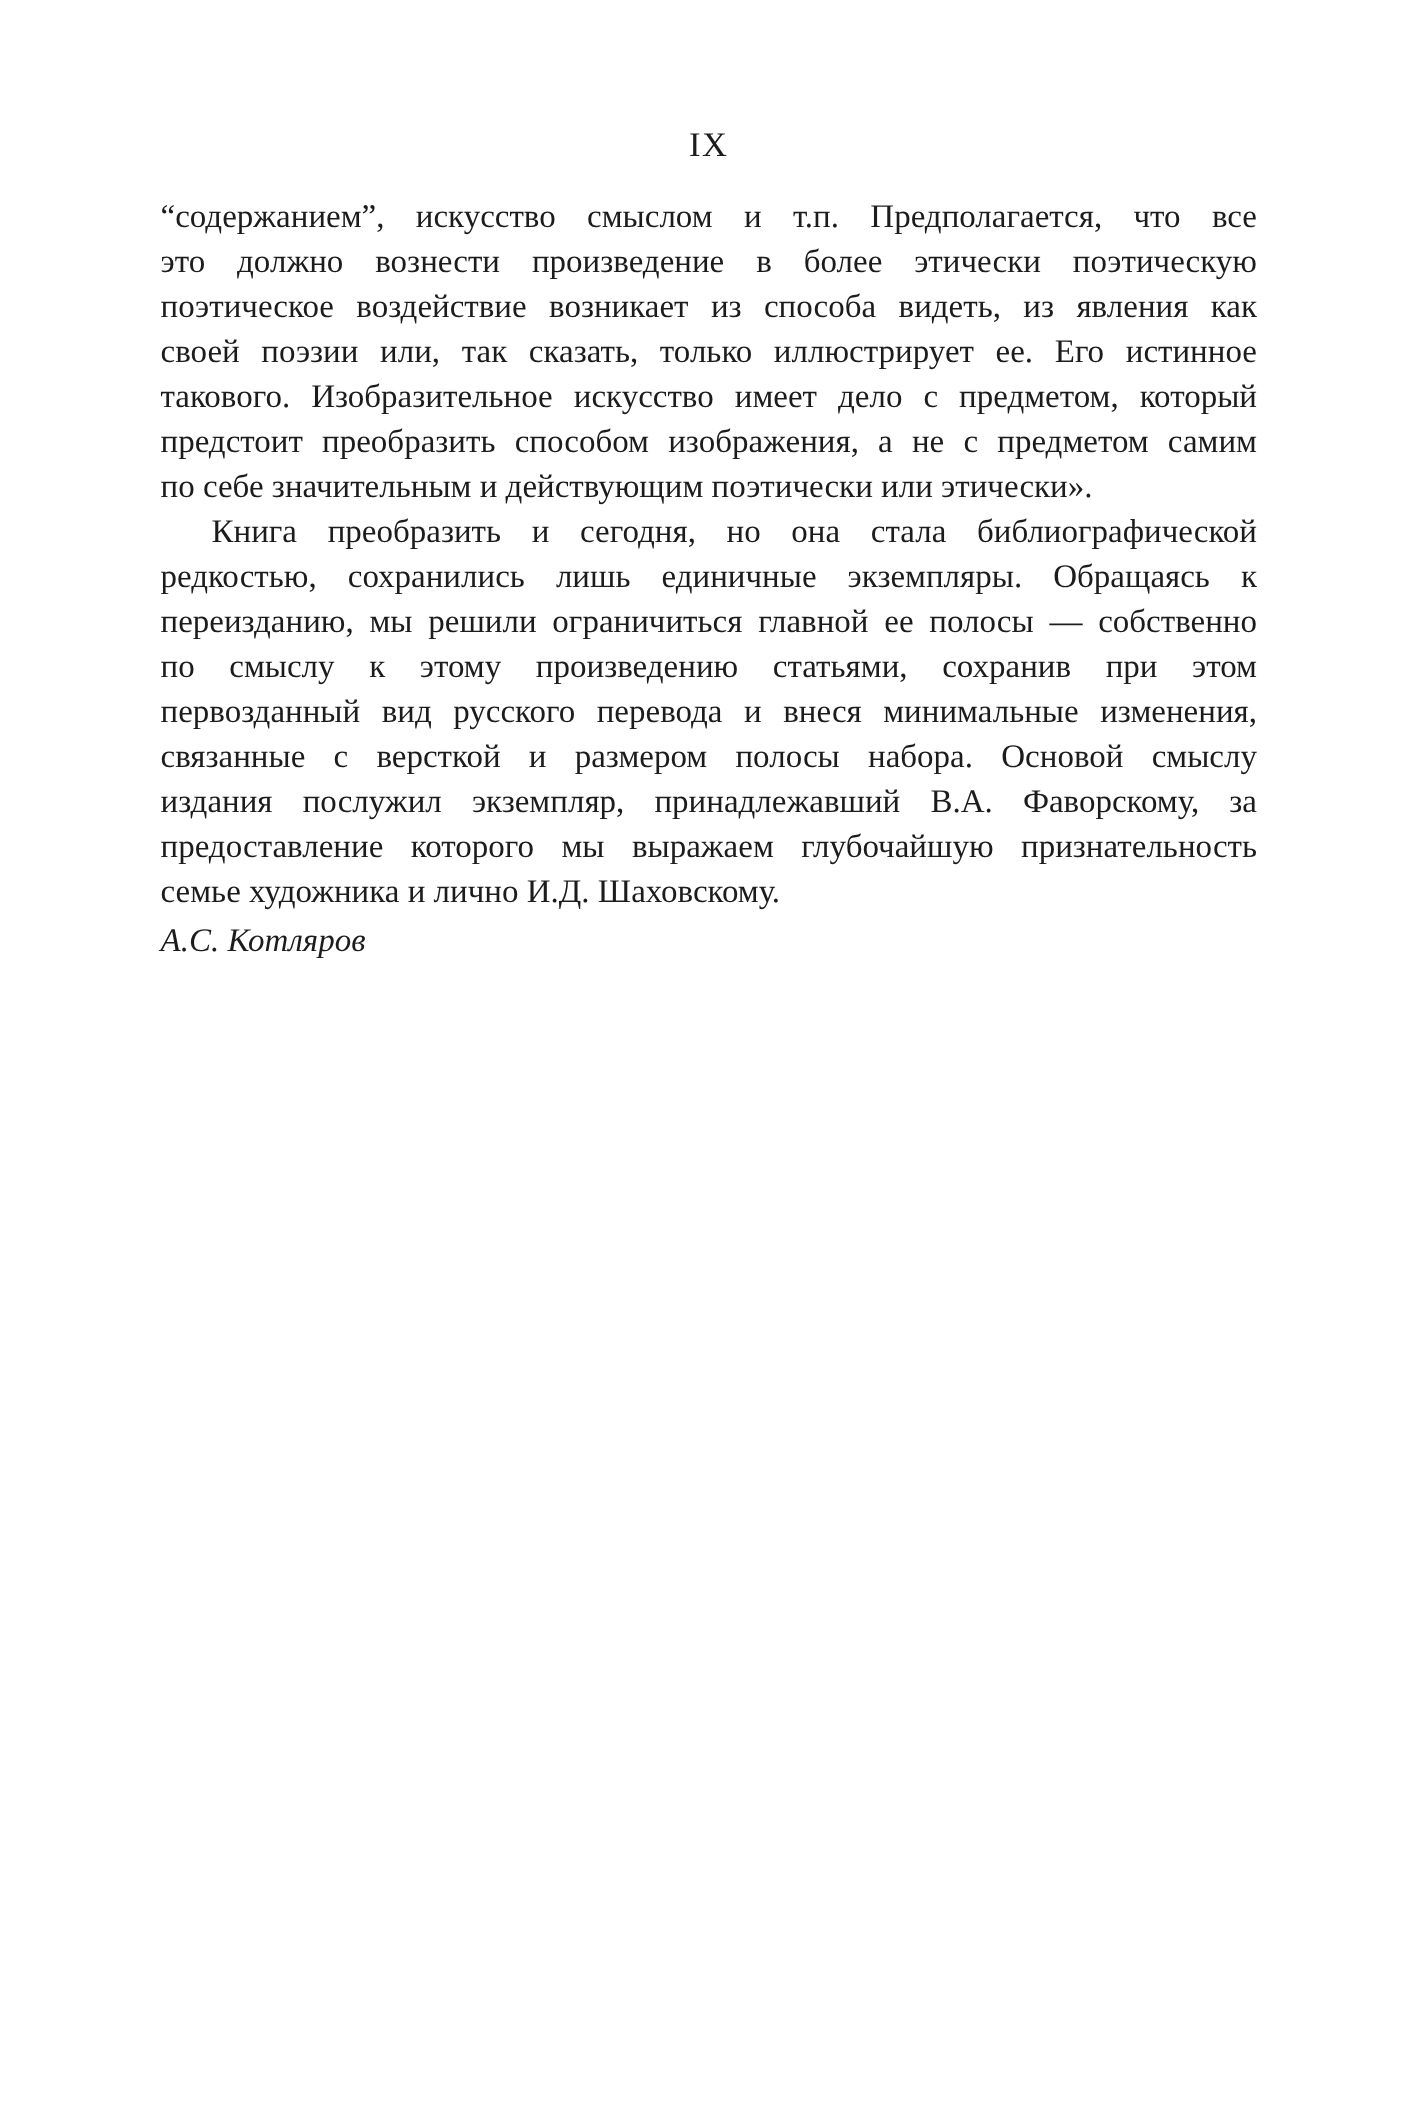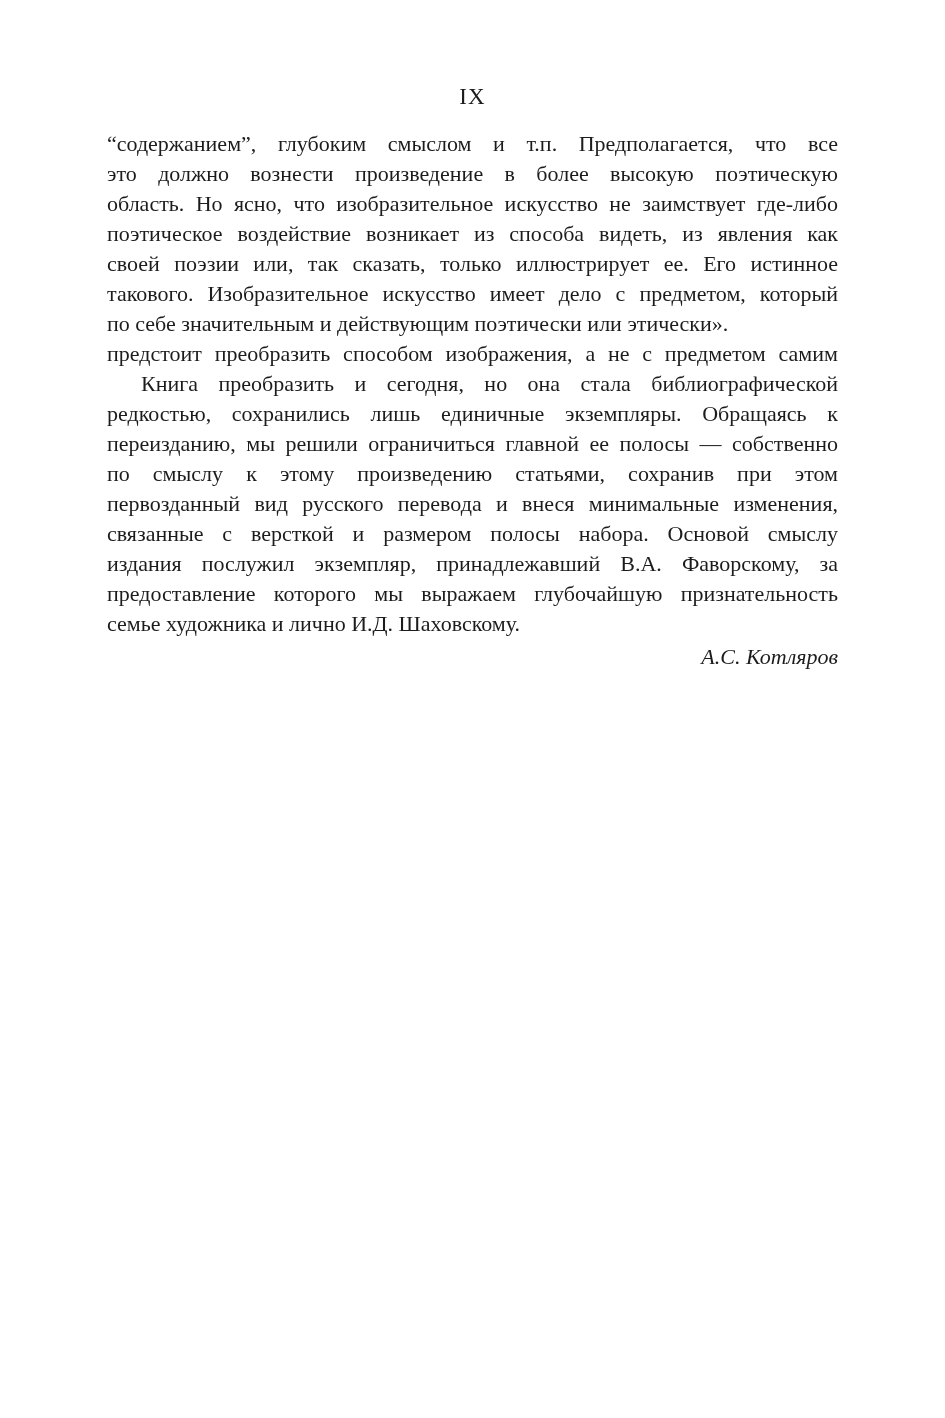--- a/index.html
+++ b/index.html
@@ -40,43 +40,41 @@
     overflow: visible;
   }
   .line.last {
     text-align-last: left;
   }
   .line.indent {
     text-indent: 34px;
   }
   .signature {
     margin-top: 3px;
-    text-align: right;
     font-style: italic;
     font-size: 22px;
     line-height: 30px;
   }
 </style>
 </head>
 <body>
 
 <div class="page" style="background: rgb(255, 255, 255); color: rgb(28, 28, 28); border-radius: 28px;">
   <div class="page-number">IX</div>
 
   <div class="content">
 
   <div class="paragraph">
-        <div class="line">“содержанием”, глубоким смыслом и т.п. Предполагается, что все</div>
-        <div class="line">это должно вознести произведение в более высокую поэтическую</div>
-        <div class="line">область. Но ясно, что изобразительное искусство не заимствует где-либо</div>
+        <div class="line">“содержанием”, искусство смыслом и т.п. Предполагается, что все</div>
+        <div class="line">это должно вознести произведение в более этически поэтическую</div>
         <div class="line">поэтическое воздействие возникает из способа видеть, из явления как</div>
         <div class="line">своей поэзии или, так сказать, только иллюстрирует ее. Его истинное</div>
         <div class="line">такового. Изобразительное искусство имеет дело с предметом, который</div>
+        <div class="line">предстоит преобразить способом изображения, а не с предметом самим</div>
         <div class="line last">по себе значительным и действующим поэтически или этически».</div>
-        <div class="line">предстоит преобразить способом изображения, а не с предметом самим</div>
       </div>
       <div class="paragraph">
         <div class="line indent">Книга преобразить и сегодня, но она стала библиографической</div>
         <div class="line">редкостью, сохранились лишь единичные экземпляры. Обращаясь к</div>
         <div class="line">переизданию, мы решили ограничиться главной ее полосы — собственно</div>
         <div class="line">по смыслу к этому произведению статьями, сохранив при этом</div>
         <div class="line">первозданный вид русского перевода и внеся минимальные изменения,</div>
         <div class="line">связанные с версткой и размером полосы набора. Основой смыслу</div>
         <div class="line">издания послужил экземпляр, принадлежавший В.А. Фаворскому, за</div>
         <div class="line">предоставление которого мы выражаем глубочайшую признательность</div>

